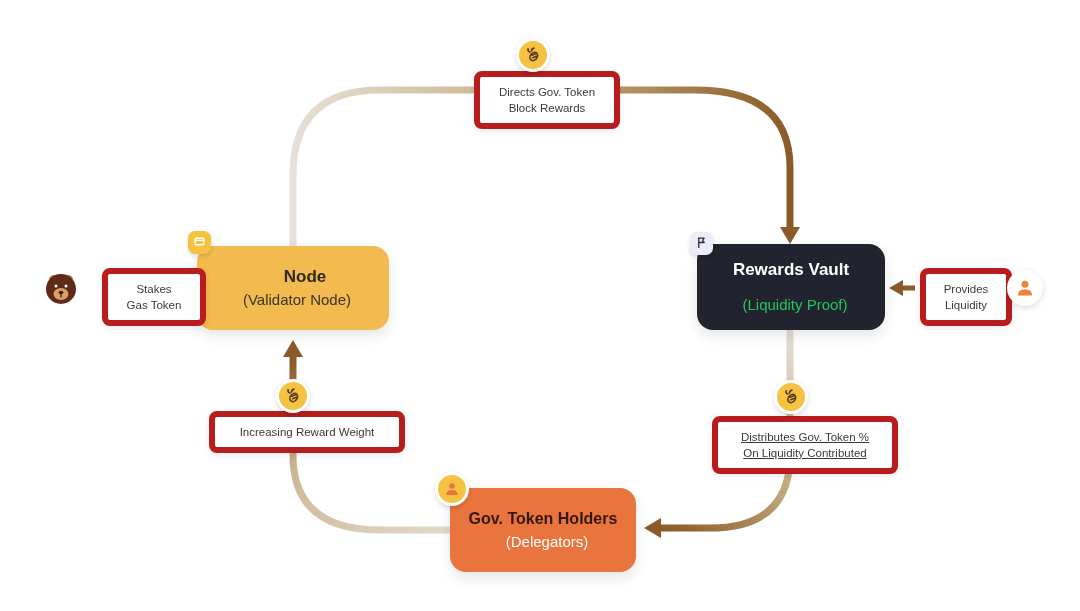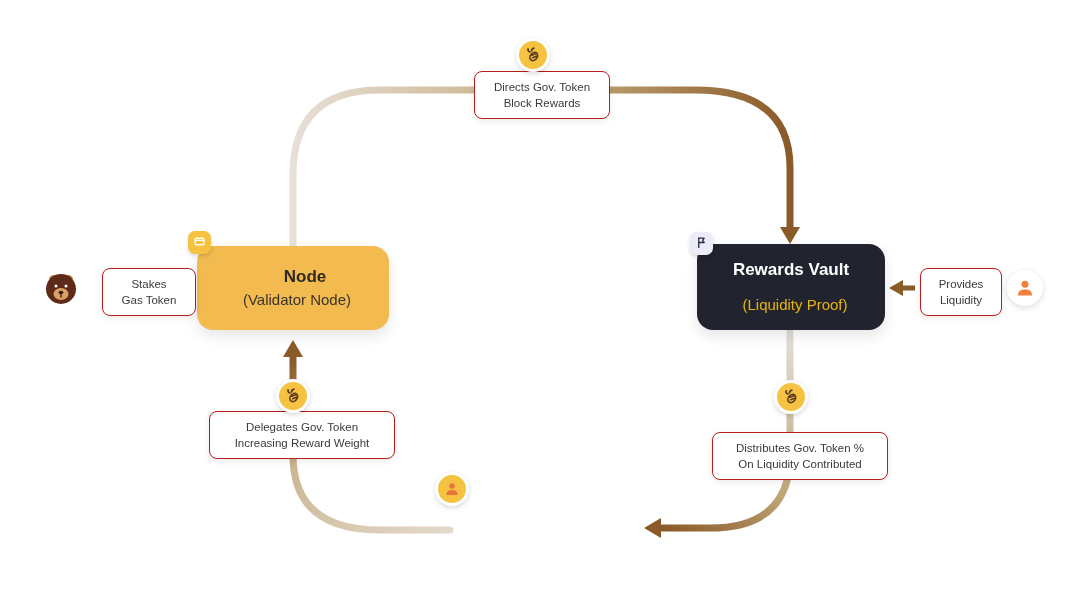--- a/index.html
+++ b/index.html
@@ -13,37 +13,37 @@
     align-items:center;justify-content:center;text-align:center;
     box-shadow:0 6px 14px rgba(0,0,0,0.10);
   }
   .box .box-title{font-size:17px;font-weight:700;line-height:1.3;}
   .box .box-subtitle{font-size:15px;line-height:1.3;margin-top:2px;margin-left:8px;}
   .box-node{left:197px;top:246px;width:192px;height:84px;background:#F2BA4F;}
   .box-node .box-title{color:#2E2A22;padding-left:24px;}
   .box-node .box-subtitle{color:#3A342A;}
   .box-vault{left:697px;top:244px;width:188px;height:86px;background:#21242E;gap:12px;}
   .box-vault .box-title{color:#FFFFFF;}
-  .box-vault .box-subtitle{color:#eab308;}
+  .box-vault .box-subtitle{color:#22c55e;}
   .box-holders{left:450px;top:488px;width:186px;height:84px;background:#E9743D;}
   .box-holders .box-title{color:#33190D;font-size:16px;}
   .box-holders .box-subtitle{color:#FFFFFF;}
   .center-title{
     position:absolute;left:395px;top:272px;width:300px;z-index:2;text-align:center;
     font-size:26px;font-weight:800;color:#2A2E38;letter-spacing:0.2px;
   }
   .tag{
-    position:absolute;z-index:4;background:#ffffff;border:1px solid #b91c1c;border-radius:8px;
+    position:absolute;z-index:4;background:#ffffff;border:6px solid #b91c1c;border-radius:8px;
     box-shadow:0 2px 7px rgba(0,0,0,0.09);padding:7px 8px;text-align:center;
     font-size:11.5px;color:#3A3A3A;line-height:1.4;
   }
   .tag-stakes{left:102px;top:268px;width:76px;}
   .tag-directs{left:474px;top:71px;width:118px;}
   .tag-provides{left:920px;top:268px;width:64px;}
-  .tag-distributes{left:712px;top:432px;width:158px;}
+  .tag-distributes{left:712px;top:416px;width:158px;text-decoration:underline;}
   .tag-delegates{left:209px;top:411px;width:168px;}
   .token-circle{
     position:absolute;z-index:5;width:34px;height:34px;border-radius:50%;
     background:#F5C242;border:3px solid #ffffff;box-sizing:border-box;
     display:flex;align-items:center;justify-content:center;
     box-shadow:0 2px 5px rgba(0,0,0,0.15);
   }
   .tc-top{left:516px;top:38px;}
   .tc-delegates{left:276px;top:379px;}
   .tc-distributes{left:774px;top:380px;}
@@ -121,39 +121,42 @@
   </div>
   <div class="badge badge-vault">
     <span>
       <svg width="13" height="13" viewBox="0 0 24 24" fill="none" stroke="#2B2E3A" stroke-width="2.4" stroke-linecap="round" stroke-linejoin="round">
         <path d="M7 21 V4"></path>
         <path d="M7 4 h10 l-3 4 3 4 H7"></path>
       </svg>
     </span>
   </div>
 
+  <div class="box box-holders">
+    <div class="box-title">Gov. Token Holders</div>
+    <div class="box-subtitle">(Delegators)</div>
+  </div>
 
   <div class="tag tag-stakes">
     <div>Stakes</div>
     <div>Gas Token</div>
   </div>
   <div class="tag tag-directs">
     <div>Directs Gov. Token</div>
     <div>Block Rewards</div>
   </div>
   <div class="tag tag-provides">
     <div>Provides</div>
     <div>Liquidity</div>
   </div>
   <div class="tag tag-distributes">
     <div>Distributes Gov. Token %</div>
     <div>On Liquidity Contributed</div>
   </div>
   <div class="tag tag-delegates">
-    <div>Delegates Gov. Token</div>
     <div>Increasing Reward Weight</div>
   </div>
 
   <div class="token-circle tc-top">
     <svg width="18" height="18" viewBox="0 0 24 24">
       <g fill="none" stroke="#5C3A1D" stroke-width="2.2" stroke-linecap="round">
         <ellipse cx="13" cy="14" rx="4.5" ry="6" transform="rotate(40 13 14)"></ellipse>
         <path d="M10.5 12.2 l6 -2.2"></path>
         <path d="M11.5 15.6 l6 -2.2"></path>
         <path d="M8 8 q-3.2 -1 -2.6 -4.2"></path>

